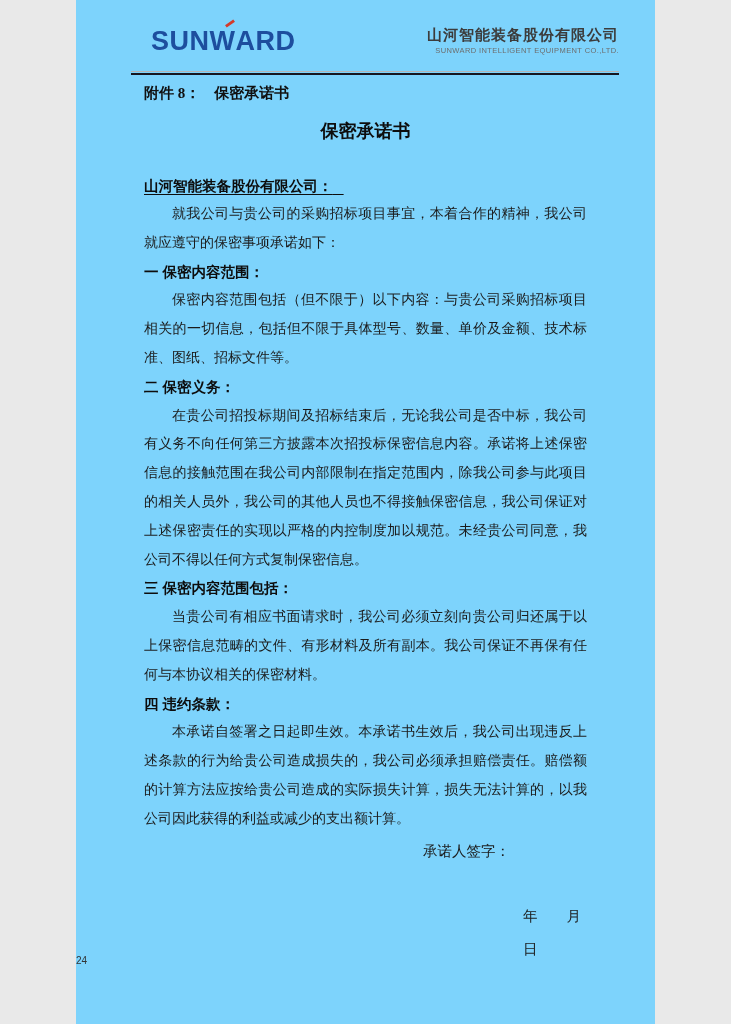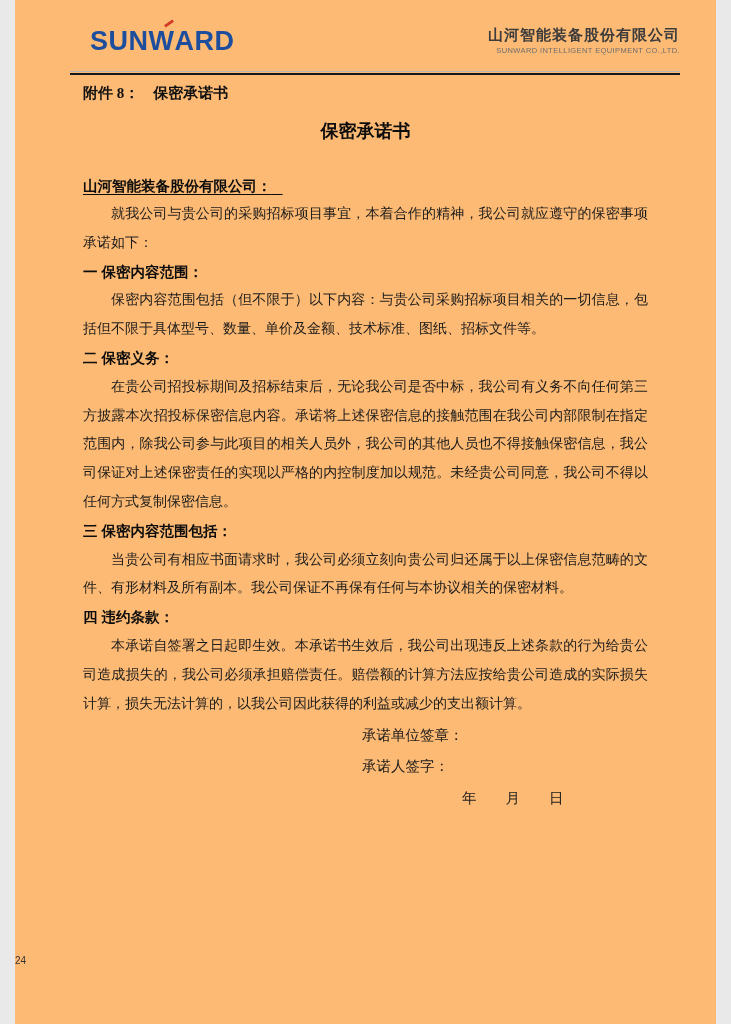--- a/index.html
+++ b/index.html
@@ -1,22 +1,22 @@
 <!DOCTYPE html>
 <html><head>
 <meta charset="utf-8">
 <style>
   * { box-sizing: border-box; margin: 0; padding: 0; }
   html, body { background: #e9e9e9; }
   .page {
     position: relative;
-    width: 701px;
+    width: 579px;
     height: 1024px;
     margin: 0 auto;
-    background: #fdba74;
+    background: #7dd3fc;
     font-family: "Liberation Serif", serif;
     color: #1c1c1c;
     overflow: hidden;
   }
   
   .header {
     position: absolute;
     top: 26px;
     left: 55px;
     right: 36px;
@@ -113,21 +113,21 @@
   .sec-heading {
     font-family: "Liberation Sans", sans-serif;
     font-weight: 700;
     font-size: 14.5px;
     line-height: 28.8px;
     color: #0d0d0d;
   }
   
   .signature { margin-top: 2px; margin-left: 279px; font-size: 14.5px; }
   .sig-row { line-height: 31px; color: #1b1b1b; }
-  .date-row { margin-left: 100px; line-height: 33px; }
+  .date-row { margin-left: 100px; line-height: 33px; margin-top: 33px; }
   
   .page-number {
     position: absolute;
     bottom: 58px;
     left: 0;
     right: 0;
     font-size: 10px;
     color: #333;
     font-family: "Liberation Sans", sans-serif;
   }
@@ -172,21 +172,20 @@
       <div class="sec-heading">三 保密内容范围包括：</div>
       <p class="para">当贵公司有相应书面请求时，我公司必须立刻向贵公司归还属于以上保密信息范畴的文件、有形材料及所有副本。我公司保证不再保有任何与本协议相关的保密材料。</p>
     </div>
 
     <div>
       <div class="sec-heading">四 违约条款：</div>
       <p class="para">本承诺自签署之日起即生效。本承诺书生效后，我公司出现违反上述条款的行为给贵公司造成损失的，我公司必须承担赔偿责任。赔偿额的计算方法应按给贵公司造成的实际损失计算，损失无法计算的，以我公司因此获得的利益或减少的支出额计算。</p>
     </div>
 
     <div class="signature">
-      <div class="sig-row">承诺单位签章：</div>
       <div class="sig-row">承诺人签字：</div>
       <div class="sig-row date-row">年　　月　　日</div>
     </div>
 
   </div>
 
   <div class="page-number">24</div>
 
 </div>
 

